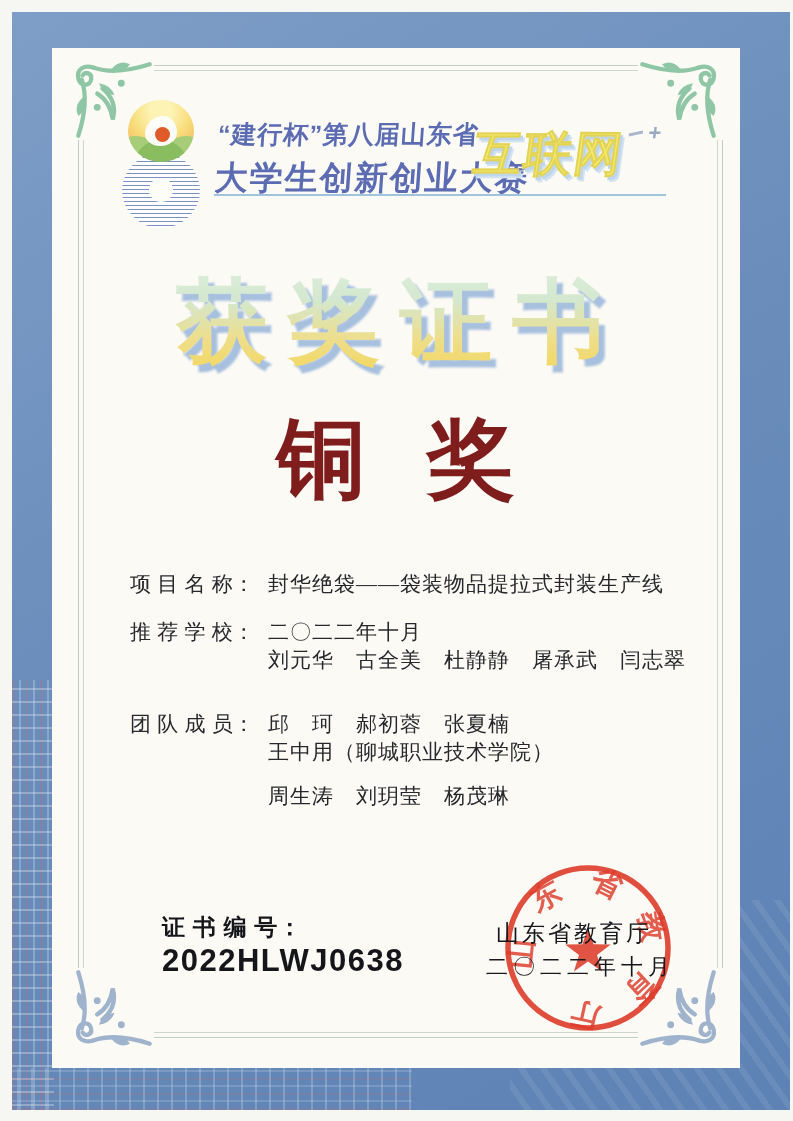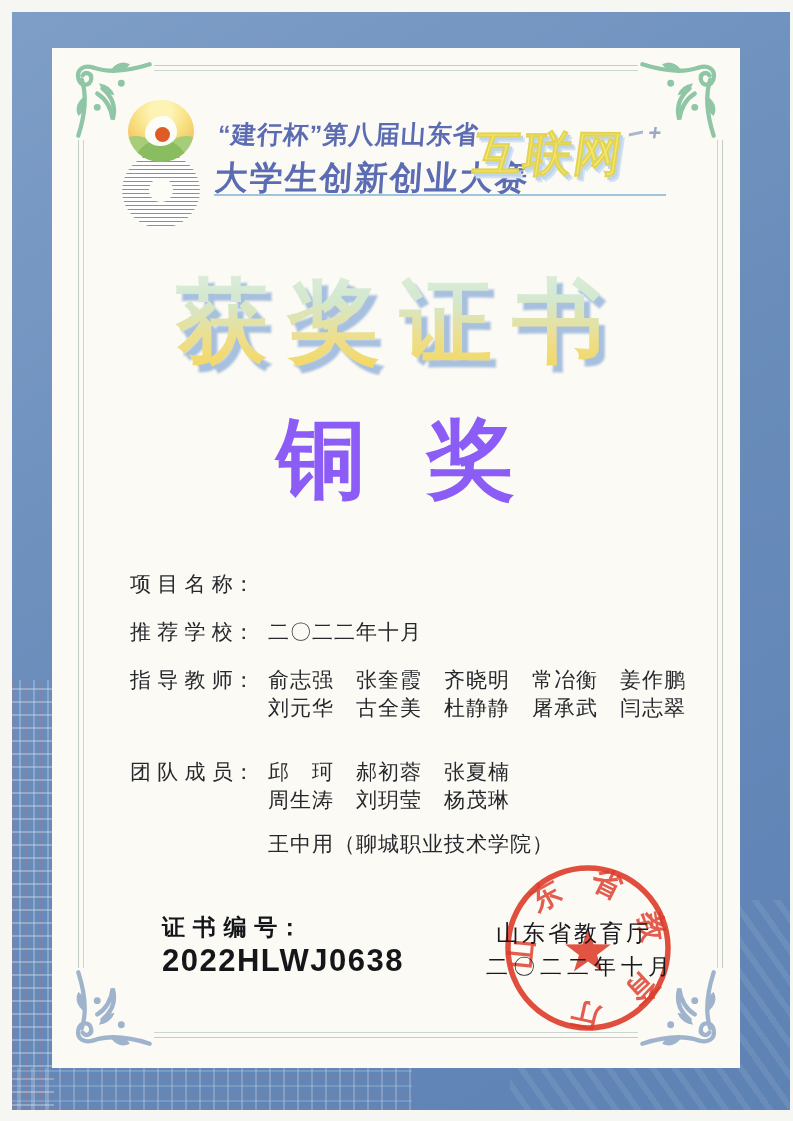--- a/index.html
+++ b/index.html
@@ -74,21 +74,21 @@
   
   .title-wrap { position:absolute; left:0; top:212px; width:100%; height:125px; }
   .title-layer { position:absolute; left:0; top:0; width:100%; text-align:center;
     font-size:92px; font-weight:bold; letter-spacing:20px; padding-left:8px;
     font-family:"Liberation Serif","DejaVu Serif",serif; }
   .title-shadow { color:#a7c0de; transform:translate(6px,7px); filter:blur(1px); }
   .title-main { background:linear-gradient(180deg,#dcedda 8%,#d3e8cf 32%,#eede8a 64%,#f3d75f 90%);
     -webkit-background-clip:text; background-clip:text; color:transparent; }
 
   .award-wrap { position:absolute; left:0; top:352px; width:100%; text-align:center; }
-  .award { display:inline-block; font-size:88px; font-weight:bold; color:#8b5cf6;
+  .award { display:inline-block; font-size:88px; font-weight:bold; color:#7f1d1d;
     letter-spacing:62px; padding-left:62px;
     font-family:"Liberation Serif","DejaVu Serif",serif; }
 
   
   .fields { position:absolute; left:78px; top:502px; width:580px; color:#26282c; }
   .field-row { display:flex; align-items:baseline; min-height:44px; font-size:21px; white-space:pre; }
   .field-label { flex:0 0 138px; letter-spacing:.5px;margin-top:20px; }
   .field-value { letter-spacing:1px; }
 
   
@@ -183,27 +183,26 @@
       <div class="title-wrap">
         <div class="title-layer title-shadow">获奖证书</div>
         <div class="title-layer title-main">获奖证书</div>
       </div>
 
       <div class="award-wrap">
         <span class="award">铜奖</span>
       </div>
 
       <div class="fields">
-          <div class="field-row"><span class="field-label">项 目 名 称：</span></div>
+          <div class="field-row"><span class="field-label">项 目 名 称：</span><span class="field-value">封华绝袋——袋装物品提拉式封装生产线</span></div>
           <div class="field-row"><span class="field-label">推 荐 学 校：</span><span class="field-value">二〇二二年十月</span></div>
-          <div class="field-row"><span class="field-label">指 导 教 师：</span><span class="field-value">俞志强　张奎霞　齐晓明　常冶衡　姜作鹏</span></div>
           <div class="field-row"><span class="field-label"></span><span class="field-value">刘元华　古全美　杜静静　屠承武　闫志翠</span></div>
           <div class="field-row"><span class="field-label">团 队 成 员：</span><span class="field-value">邱　珂　郝初蓉　张夏楠</span></div>
+          <div class="field-row"><span class="field-label"></span><span class="field-value">王中用（聊城职业技术学院）</span></div>
           <div class="field-row"><span class="field-label"></span><span class="field-value">周生涛　刘玥莹　杨茂琳</span></div>
-          <div class="field-row"><span class="field-label"></span><span class="field-value">王中用（聊城职业技术学院）</span></div>
         </div>
 
       <div class="certno-row">
         <span class="certno-label">证 书 编 号：</span>
         <span class="certno-value">2022HLWJ0638</span>
       </div>
 
       <svg class="seal" viewBox="0 0 180 180">
         <circle cx="90" cy="90" r="80" fill="none" stroke="#dd3b2a" stroke-width="5.5" opacity="0.9"></circle>
         <path id="sealArc" d="M34,90 a56,56 0 1,1 112,0 a56,56 0 1,1 -112,0" fill="none"></path>

